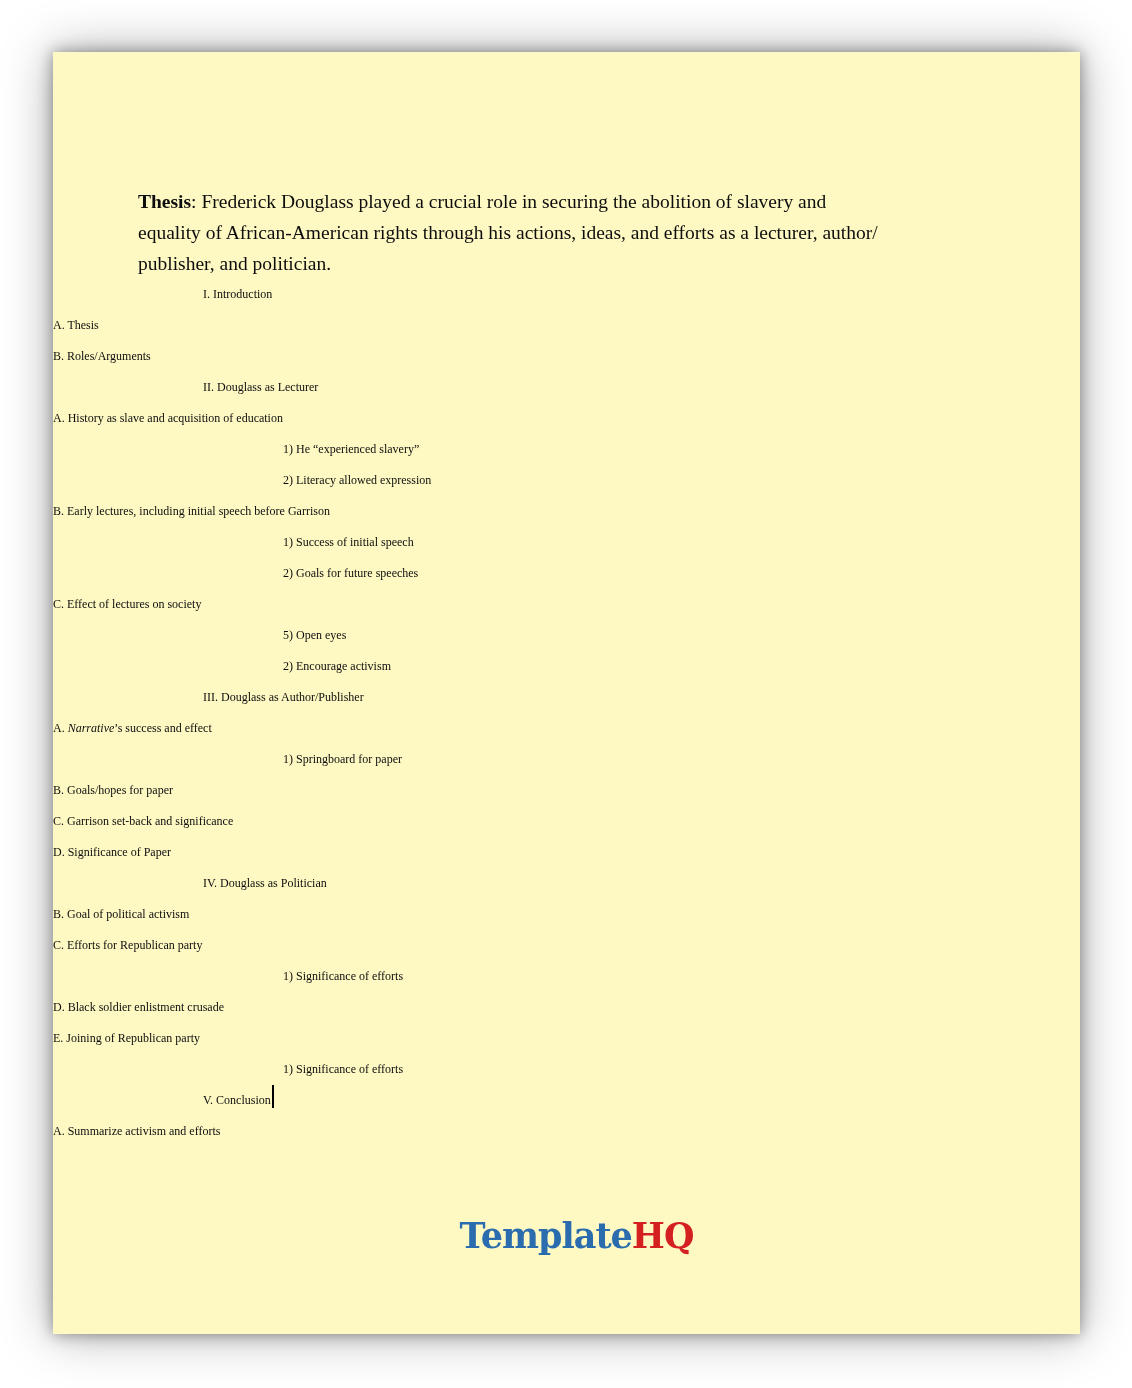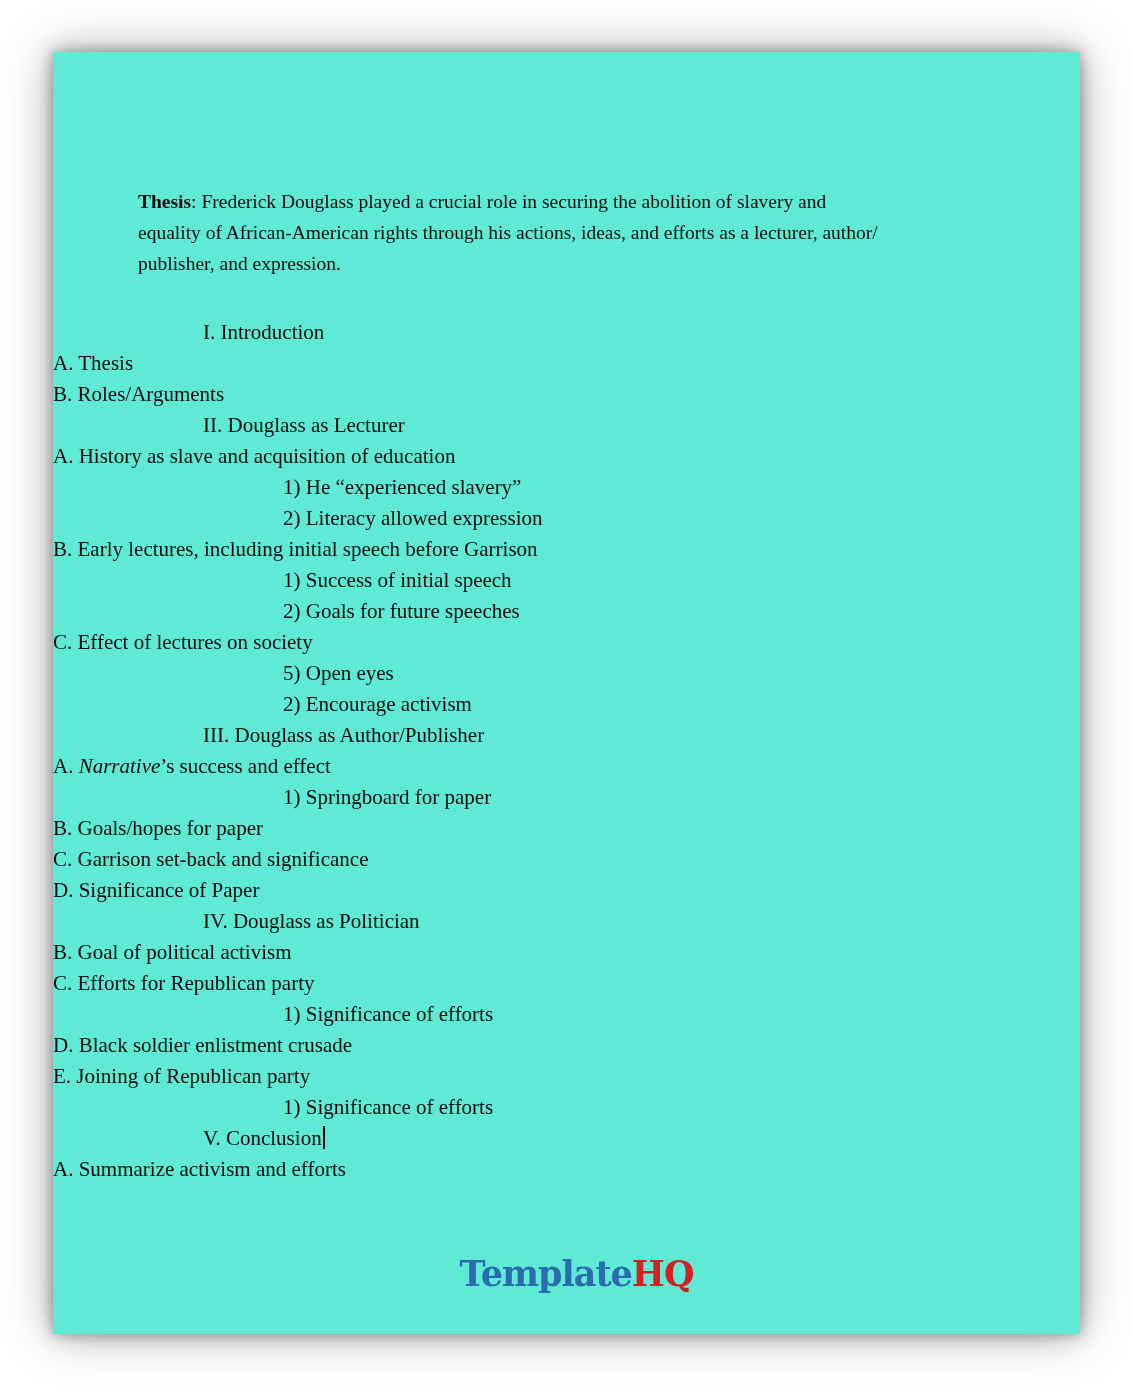--- a/index.html
+++ b/index.html
@@ -15,41 +15,40 @@
     width: 1132px;
     height: 1388px;
     overflow: hidden;
   }
   .doc-page {
     position: absolute;
     left: 53px;
     top: 52px;
     width: 1027px;
     height: 1282px;
-    background: #5eead4;
+    background: #fef9c3;
     box-shadow: 0 0 14px rgba(0,0,0,0.38), 0 0 46px rgba(0,0,0,0.34);
     box-sizing: border-box;
     padding-top: 134px;
     color: #0d0d0d;
   }
   .thesis {
     padding-left: 85px;
     padding-right: 30px;
     font-size: 19.5px;
     line-height: 31px;
   }
   .thesis-line {
     white-space: nowrap;
   }
   .thesis-bold {
     font-weight: bold;
   }
   .outline {
-    margin-top: 38px;
-    font-size: 21px;
+    font-size: 12px;
     line-height: 31px;
   }
   .outline-item {
     white-space: nowrap;
     height: 31px;
   }
   .level-1 { padding-left: 150px; }
   .level-2 { }
   .level-3 { padding-left: 230px; }
   .caret {
@@ -75,21 +74,21 @@
 </style>
 </head>
 <body>
 
 <div class="canvas">
   <div class="doc-page">
 
     <div class="thesis">
         <div class="thesis-line"><span class="thesis-bold">Thesis</span>: Frederick Douglass played a crucial role in securing the abolition of slavery and</div>
         <div class="thesis-line">equality of African-American rights through his actions, ideas, and efforts as a lecturer, author/</div>
-        <div class="thesis-line">publisher, and expression.</div>
+        <div class="thesis-line">publisher, and politician.</div>
       </div>
 
     <div class="outline">
         <div class="outline-item level-1">I. Introduction</div>
         <div class="outline-item level-2">A. Thesis</div>
         <div class="outline-item level-2">B. Roles/Arguments</div>
         <div class="outline-item level-1">II. Douglass as Lecturer</div>
         <div class="outline-item level-2">A. History as slave and acquisition of education</div>
         <div class="outline-item level-3">1) He “experienced slavery”</div>
         <div class="outline-item level-3">2) Literacy allowed expression</div>

